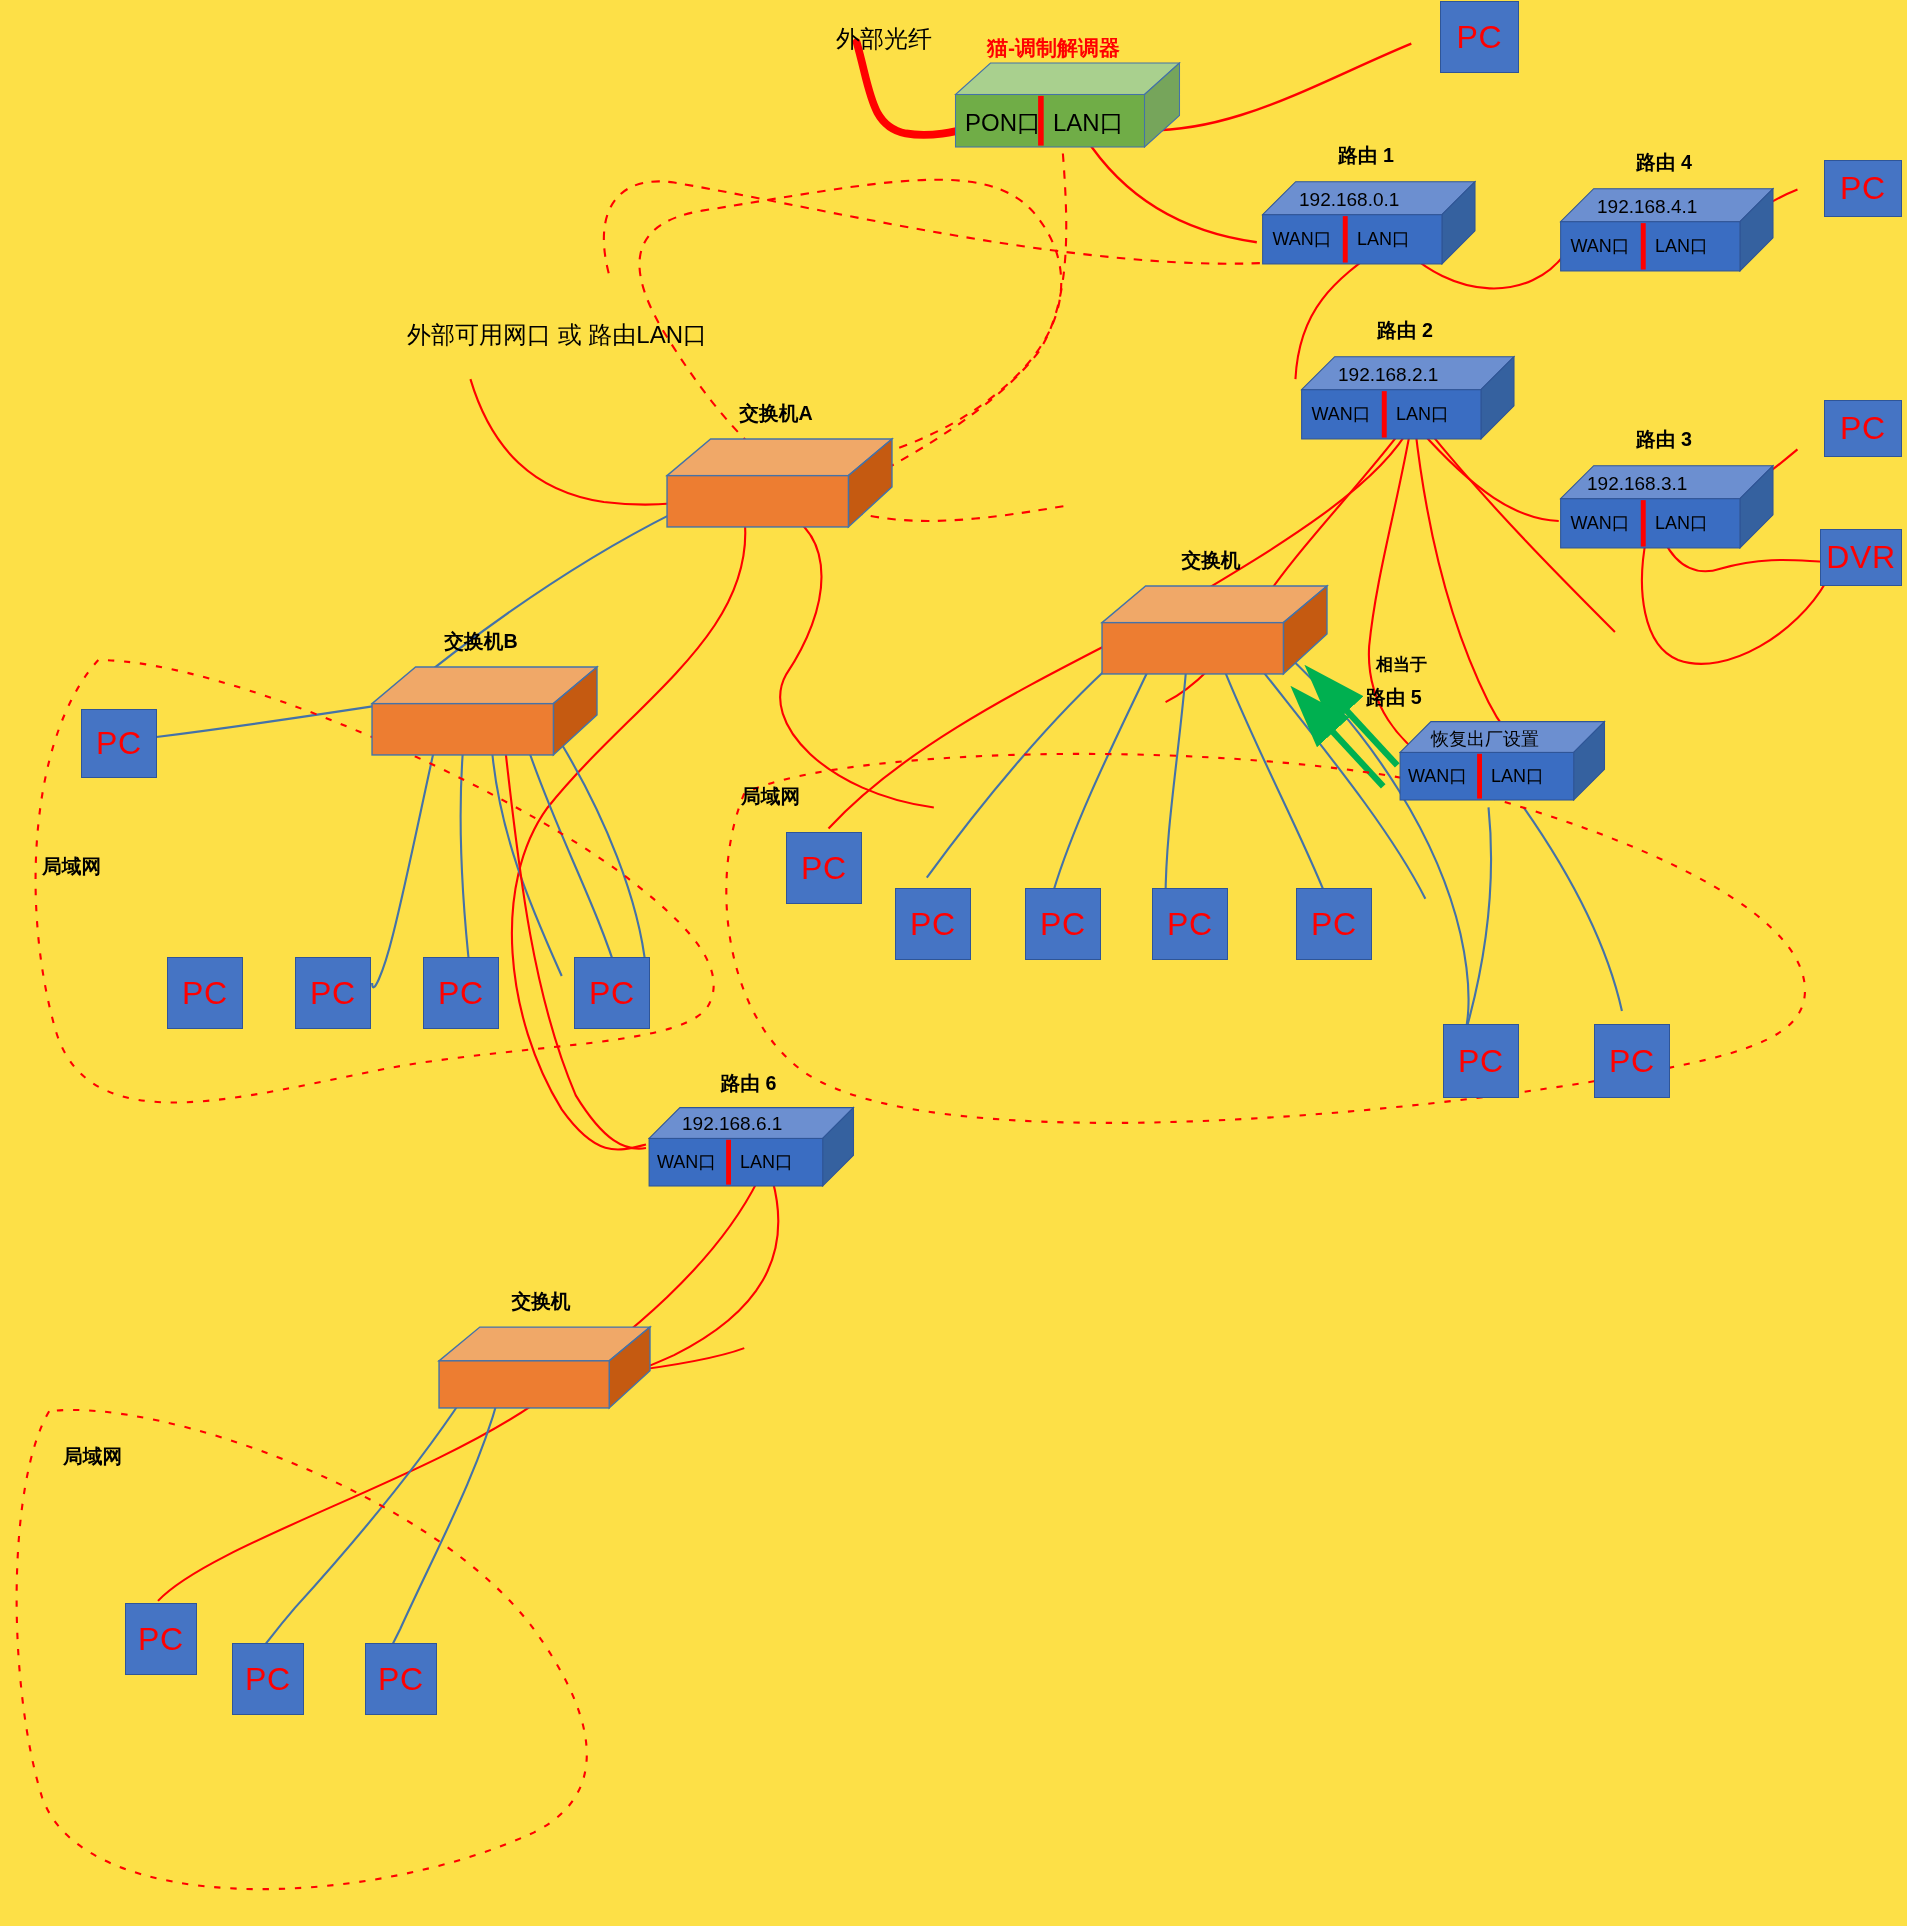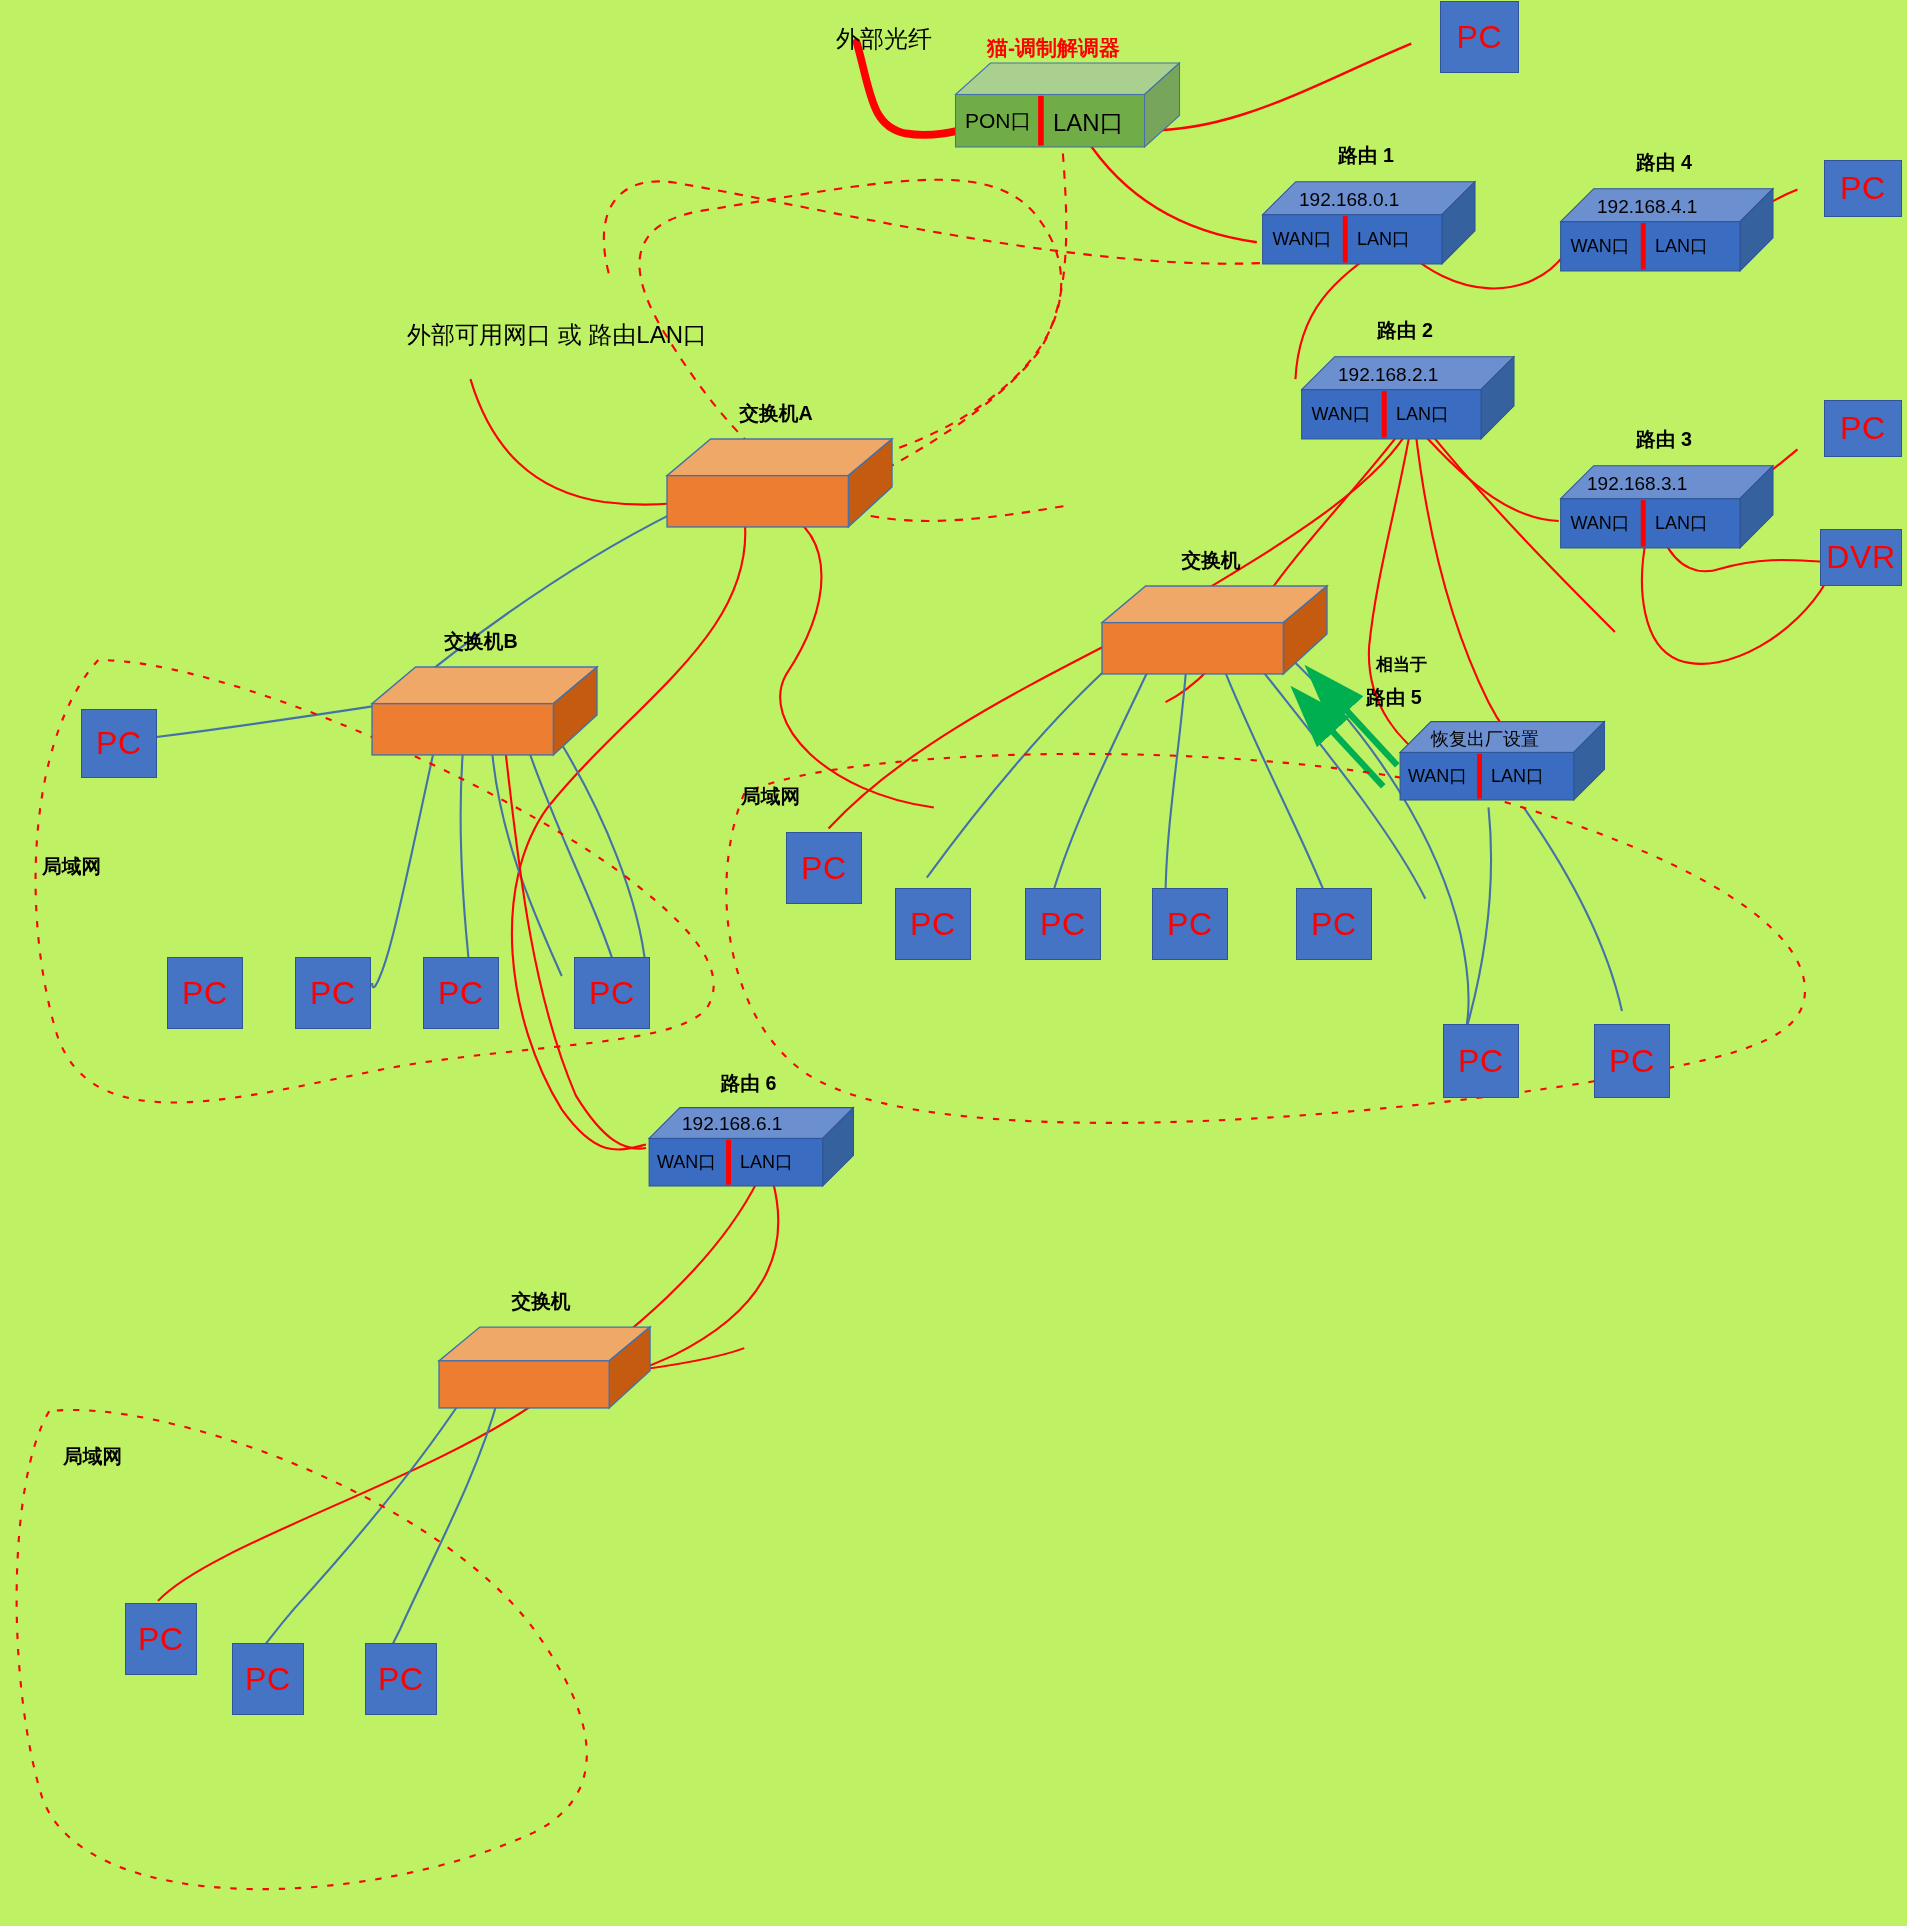--- a/index.html
+++ b/index.html
@@ -1,17 +1,17 @@
 <!DOCTYPE html>
 <html style="font-size:11.2px"><head>
 <meta charset="utf-8">
 <style>
   html,body{margin:0;padding:0;background:#ffffff;}
   body{font-family:"Liberation Sans","DejaVu Sans",sans-serif;}
-  #stage{position:relative;width:1907px;height:1926px;background:#bef264;overflow:hidden;}
+  #stage{position:relative;width:1907px;height:1926px;background:#fde047;overflow:hidden;}
   #wires{position:absolute;left:0;top:0;width:1907px;height:1926px;pointer-events:none;}
 
   
   .pcbox{
     position:absolute;
     background:#4574C4;
     border:0.7px solid #2F5597;
     color:#FF0000;
     font-weight:normal;
     display:flex;align-items:center;justify-content:center;
@@ -136,21 +136,21 @@
   <div class="lanlabel" style="left:741px;top:783px;">局域网</div>
   <div class="lanlabel" style="left:63px;top:1443px;">局域网</div>
 
   <div class="dev" style="left:948px;top:56px;width:232px;height:91px;">
     <svg width="232" height="91" viewBox="0 0 330 130">
       <polygon points="10,55 60,10 330,10 280,55" fill="#A9D08E" stroke="#4472A8" stroke-width="1.5"></polygon>
       <polygon points="280,55 330,10 330,85 280,130" fill="#76A55B" stroke="#4472A8" stroke-width="1.5"></polygon>
       <rect x="10" y="55" width="270" height="75" fill="#70AD47" stroke="#4472A8" stroke-width="1.5"></rect>
       <rect x="128" y="57" width="8" height="71" fill="#FF0000"></rect>
     </svg>
-    <div class="txt" style="left:17px;top:51px;font-size:21px;">PON口</div>
+    <div class="txt" style="left:17px;top:51px;font-size:24px;">PON口</div>
     <div class="txt" style="left:105px;top:51px;font-size:24px;">LAN口</div>
   </div>
 
   <div class="dev" style="left:1257px;top:176px;width:218px;height:88px;">
     <div class="lbl" style="top:-34px;">路由 1</div>
     <svg width="218" height="88" viewBox="0 0 310 125">
       <polygon points="8,55 55,8 310,8 263,55" fill="#6C8FD0" stroke="#2F5597" stroke-width="1.5"></polygon>
       <polygon points="263,55 310,8 310,78 263,125" fill="#35619F" stroke="#2F5597" stroke-width="1.5"></polygon>
       <rect x="8" y="55" width="255" height="70" fill="#3A6DC2" stroke="#2F5597" stroke-width="1.5"></rect>
       <rect x="122" y="57" width="7" height="66" fill="#FF0000"></rect>

